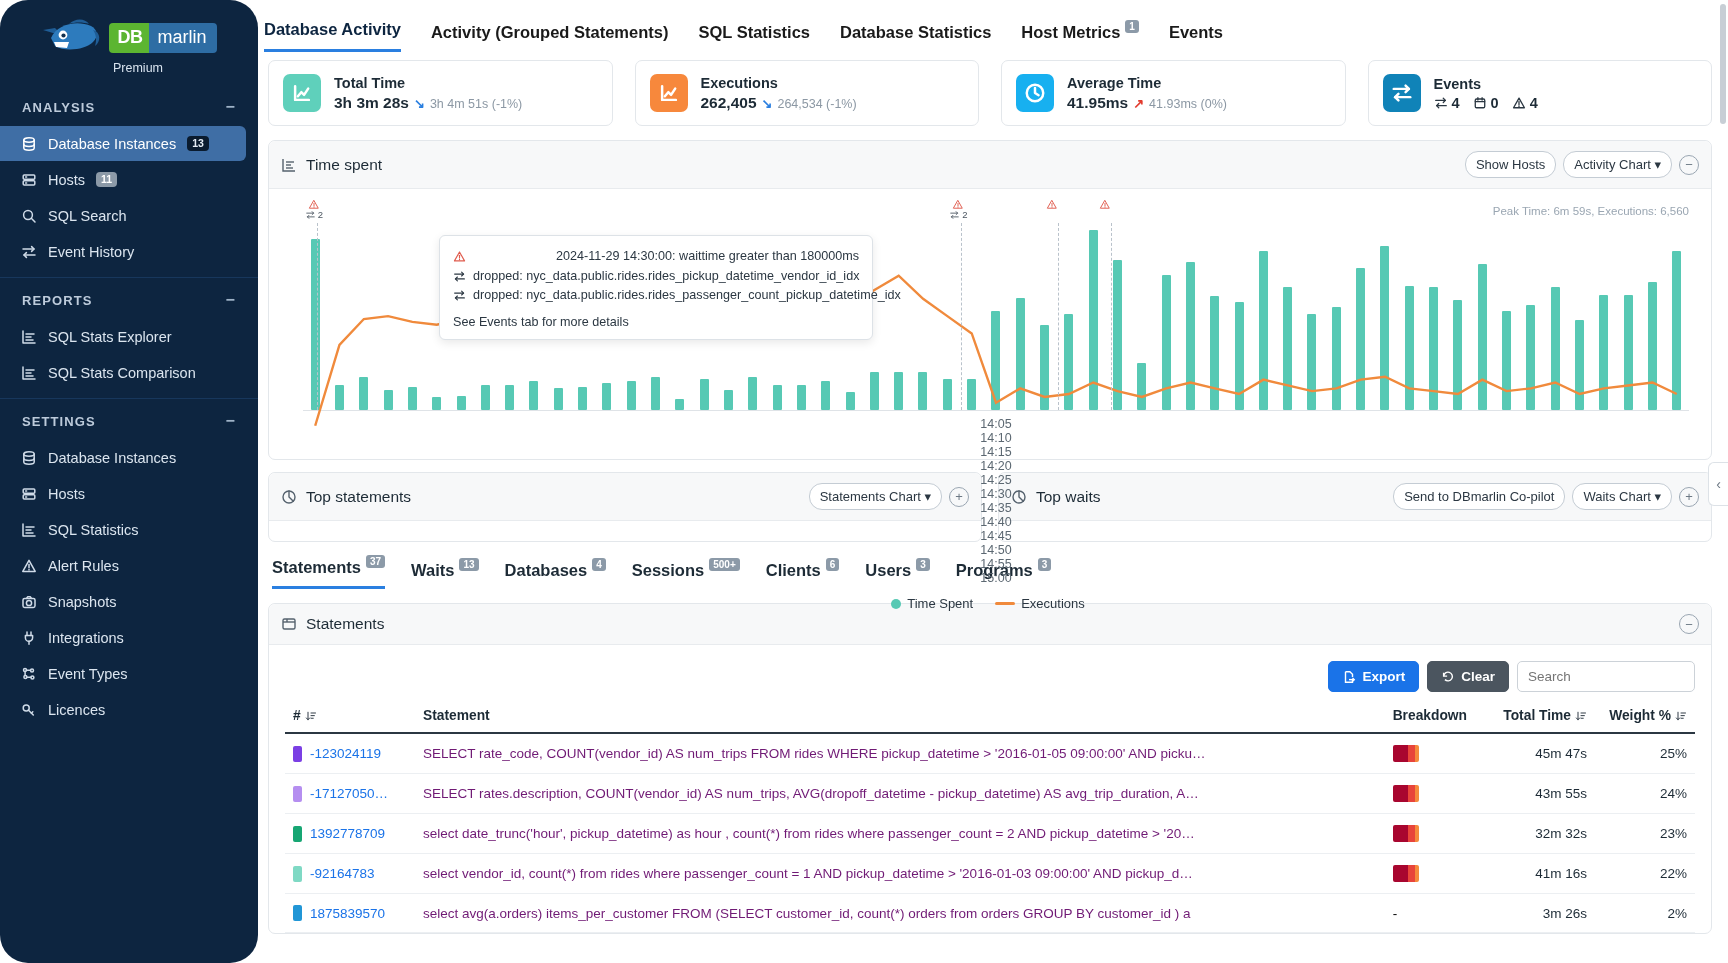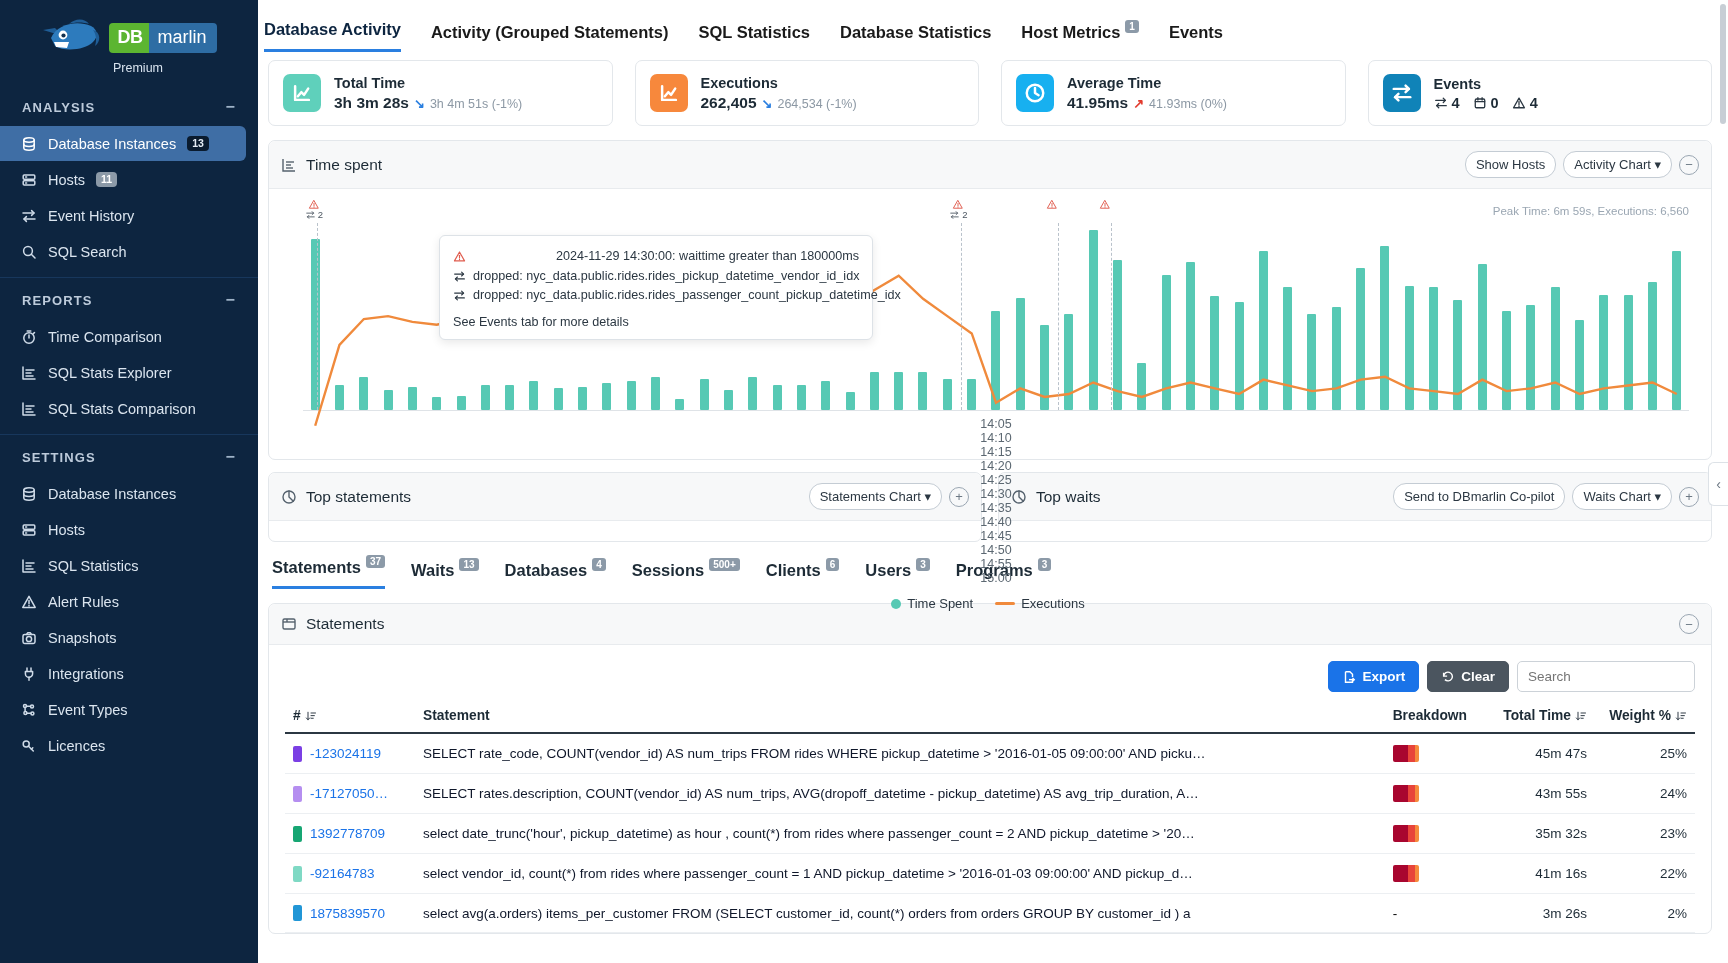--- a/index.html
+++ b/index.html
@@ -9,21 +9,21 @@
     background: #ffffff;
     overflow: hidden;
   }
   .app { display: flex; width: 1728px; height: 963px; position: relative; }
 
   
   .sidebar {
     width: 258px; flex: 0 0 258px; height: 963px;
     background: #0d2540; color: #e6edf5;
     display: flex; flex-direction: column;
-    position: relative; overflow: hidden;
+    position: relative; overflow: hidden; border-radius: 28px;
   }
   .logo-wrap { padding: 16px 0 10px 0; display:flex; flex-direction:column; align-items:center; }
   .logo-row { display:flex; align-items:center; gap:6px; }
   .marlin { width: 62px; height: 44px; }
   .logo-badge { display:flex; height:30px; border-radius:4px; overflow:hidden; font-weight:bold; }
   .logo-db { background:#5cb531; color:#fff; font-size:18px; padding:4px 7px 4px 8px; letter-spacing:-0.5px; }
   .logo-marlin { background:#2e6da4; color:#fff; font-size:18px; padding:4px 10px 4px 8px; font-weight:400; }
   .premium { font-size: 12.5px; color:#d7e2ee; margin-top:1px; margin-left:18px; }
   .sec-head {
     display:flex; align-items:center; justify-content:space-between;
@@ -156,21 +156,21 @@
   table.stmts th {
     text-align:left; font-size:13.8px; font-weight:700; color:#1d2b36;
     padding: 6px 8px 9px 8px; border-bottom:2px solid #2b3742;
   }
   table.stmts td { padding: 11px 8px; border-bottom:1px solid #eceff2; font-size:13.5px; vertical-align:middle; }
   .th-sort { display:inline-flex; align-items:center; gap:4px; cursor:pointer; }
   .th-sort svg { width:12px; height:12px; stroke:#2b3742; fill:none; stroke-width:1.3;}
   .id-cell { display:flex; align-items:center; gap:8px; }
   .sw { width:9px; height:16px; border-radius:2px; flex:0 0 9px; }
   .id-txt { color:#1a73e8; font-size:13.5px; }
-  .stmt-txt { color:#0f172a; font-size:13.5px; white-space:nowrap; overflow:hidden; text-overflow:ellipsis; display:block; max-width:840px; cursor:pointer;}
+  .stmt-txt { color:#701a75; font-size:13.5px; white-space:nowrap; overflow:hidden; text-overflow:ellipsis; display:block; max-width:840px; cursor:pointer;}
   .bd { display:flex; height:17px; width:26px; border-radius:2px; overflow:hidden; }
   .num { text-align:right; font-size:13.5px; color:#1d2b36; }
 
   
   .handle {
     position:absolute; right:0; top:462px; width:20px; height:44px;
     background:#fff; border:1px solid #dde2e7; border-right:none;
     border-radius:6px 0 0 6px; display:flex; align-items:center; justify-content:center;
     color:#6c7884; font-size:14px; cursor:pointer; z-index:30;
   }
@@ -225,52 +225,41 @@
               <path d="M4.6 5.1 h1"></path>
               <path d="M4.6 10.9 h1"></path>
             </svg>
           </span>
           <span>Hosts</span>
           <span class="badge badge-grey">11</span>
         </div>
         <div class="nav-item">
           <span class="ico">
             <svg viewBox="0 0 16 16" fill="none" stroke="#cfdbe8" stroke-width="1.5" stroke-linecap="round" stroke-linejoin="round">
+              <circle cx="7" cy="7" r="4.4"></circle>
+              <path d="M10.3 10.3 L14 14"></path>
+            </svg>
+          </span>
+          <span>SQL Search</span>
+        </div>
+        <div class="nav-item">
+          <span class="ico">
+            <svg viewBox="0 0 16 16" fill="none" stroke="#cfdbe8" stroke-width="1.5" stroke-linecap="round" stroke-linejoin="round">
               <path d="M2 5 h11"></path>
               <path d="M10.6 2.6 L13 5 l-2.4 2.4"></path>
               <path d="M14 11 H3"></path>
               <path d="M5.4 8.6 L3 11 l2.4 2.4"></path>
             </svg>
           </span>
           <span>Event History</span>
         </div>
-        <div class="nav-item">
-          <span class="ico">
-            <svg viewBox="0 0 16 16" fill="none" stroke="#cfdbe8" stroke-width="1.5" stroke-linecap="round" stroke-linejoin="round">
-              <circle cx="7" cy="7" r="4.4"></circle>
-              <path d="M10.3 10.3 L14 14"></path>
-            </svg>
-          </span>
-          <span>SQL Search</span>
-        </div>
         <div class="divider"></div>
         <div class="sec-head">
           <span>REPORTS</span>
           <span class="minus">−</span>
-        </div>
-        <div class="nav-item">
-          <span class="ico">
-            <svg viewBox="0 0 16 16" fill="none" stroke="#cfdbe8" stroke-width="1.5" stroke-linecap="round" stroke-linejoin="round">
-              <circle cx="8" cy="9" r="5.2"></circle>
-              <path d="M8 9 V6"></path>
-              <path d="M6.2 2 h3.6"></path>
-              <path d="M12.4 4.6 l1.1-1.1"></path>
-            </svg>
-          </span>
-          <span>Time Comparison</span>
         </div>
         <div class="nav-item">
           <span class="ico">
             <svg viewBox="0 0 16 16" fill="none" stroke="#cfdbe8" stroke-width="1.5" stroke-linecap="round" stroke-linejoin="round">
               <path d="M2 2 v12 h12"></path>
               <path d="M5 11 h7"></path>
               <path d="M5 8 h5"></path>
               <path d="M5 5 h8"></path>
             </svg>
           </span>
@@ -988,21 +977,21 @@
                 <td>
                   <span class="stmt-txt">select date_trunc('hour', pickup_datetime) as hour , count(*) from rides where passenger_count = 2 AND pickup_datetime &gt; '20…</span>
                 </td>
                 <td>
                   <div class="bd">
                     <span style="flex:6;background:#a8062f"></span>
                     <span style="flex:3;background:#e8443a"></span>
                     <span style="flex:1.4;background:#f58a3c"></span>
                   </div>
                 </td>
-                <td class="num">35m 32s</td>
+                <td class="num">32m 32s</td>
                 <td class="num">23%</td>
               </tr>
               <tr>
                 <td>
                   <span class="id-cell">
                     <span class="sw" style="background:#7fd9c4"></span>
                     <span class="id-txt">-92164783</span>
                   </span>
                 </td>
                 <td>

